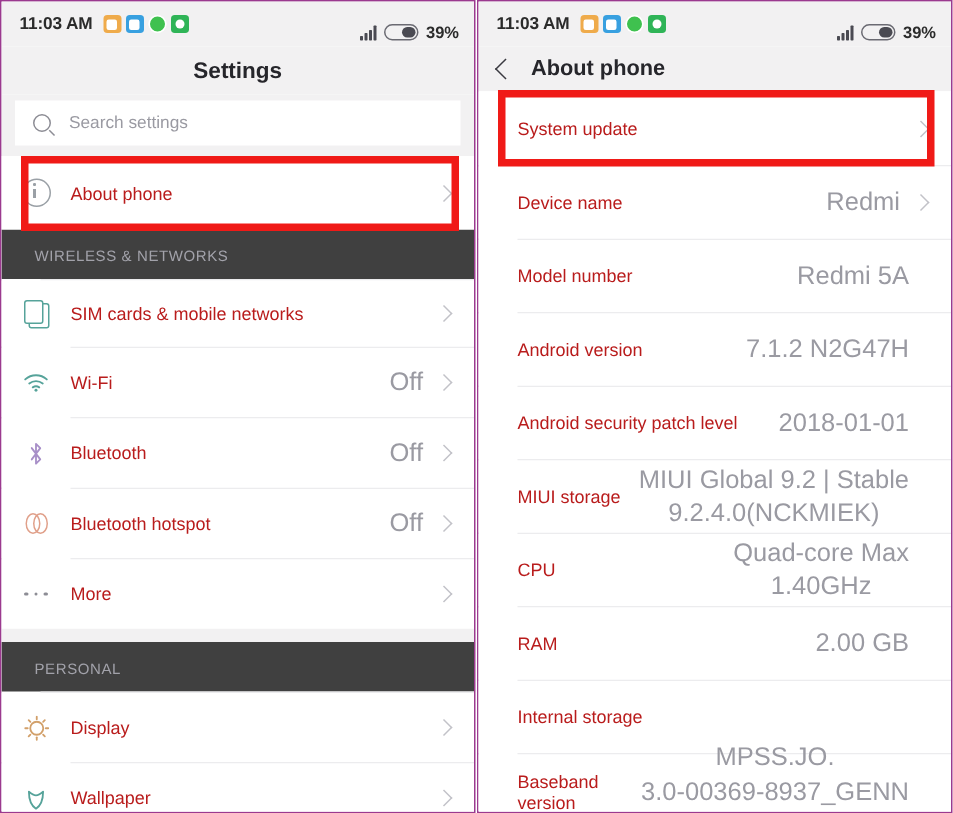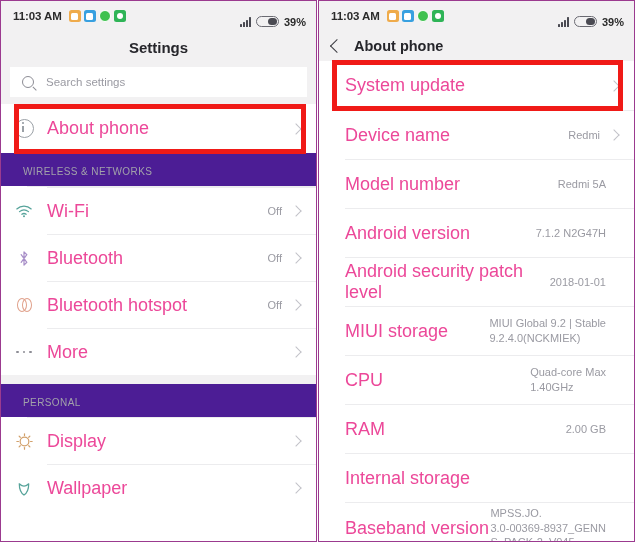--- a/index.html
+++ b/index.html
@@ -208,49 +208,49 @@
     box-sizing: border-box;
   }
   .row .ic {
     width: 46px;
     flex: none;
     display: flex;
     justify-content: center;
     align-items: center;
   }
   .row .label {
-    font-size: 18px;
-    color: #ec4899;
+    font-size: 12px;
+    color: #b91c1c;
     flex: 1;
   }
   .row .value {
-    font-size: 11px;
+    font-size: 17px;
     color: #9a9aa2;
-    text-align: left;
+    text-align: center;
     white-space: pre-line;
     line-height: 1.32;
     padding-right: 6px;
   }
   .chev {
     width: 7px; height: 7px;
     border-top: 1.4px solid #c2c2c8;
     border-right: 1.4px solid #c2c2c8;
     transform: rotate(45deg);
     margin-right: 16px;
     margin-left: 4px;
     flex: none;
   }
   .divider {
     height: 1px;
     background: #ececee;
     margin-left: 46px;
   }
   .divider.full { margin-left: 26px; }
   .section {
-    background: #4c1d95;
+    background: #404040;
     font-size: 10px;
     color: #a2a2aa;
     letter-spacing: 0.4px;
     padding: 13px 0 9px 22px;
   }
   .group-gap {
     height: 9px;
     background: #f2f1f2;
   }
 
@@ -395,20 +395,27 @@
         <span class="ic">
             <span class="ico ico-info"></span>
           </span>
         <span class="label">About phone</span>
         <span class="chev"></span>
       </div>
 
       <div class="section">WIRELESS &amp; NETWORKS</div>
       <div class="divider full"></div>
 
+      <div class="row" style="height:44px;">
+        <span class="ic">
+            <span class="ico ico-sim"></span>
+          </span>
+        <span class="label">SIM cards &amp; mobile networks</span>
+        <span class="chev"></span>
+      </div>
       <div class="divider"></div>
 
       <div class="row" style="height:46px;">
         <span class="ic">
           <svg class="ico ico-wifi" viewBox="0 0 20 15">
             <path d="M2 5.2 A12 12 0 0 1 18 5.2" fill="none" stroke="#56a39a" stroke-width="1.4" stroke-linecap="round"></path>
             <path d="M5 8.2 A8 8 0 0 1 15 8.2" fill="none" stroke="#56a39a" stroke-width="1.4" stroke-linecap="round"></path>
             <path d="M7.6 11.1 A4.2 4.2 0 0 1 12.4 11.1" fill="none" stroke="#56a39a" stroke-width="1.4" stroke-linecap="round"></path>
             <circle cx="10" cy="13.3" r="1.1" fill="#56a39a"></circle>
           </svg>

